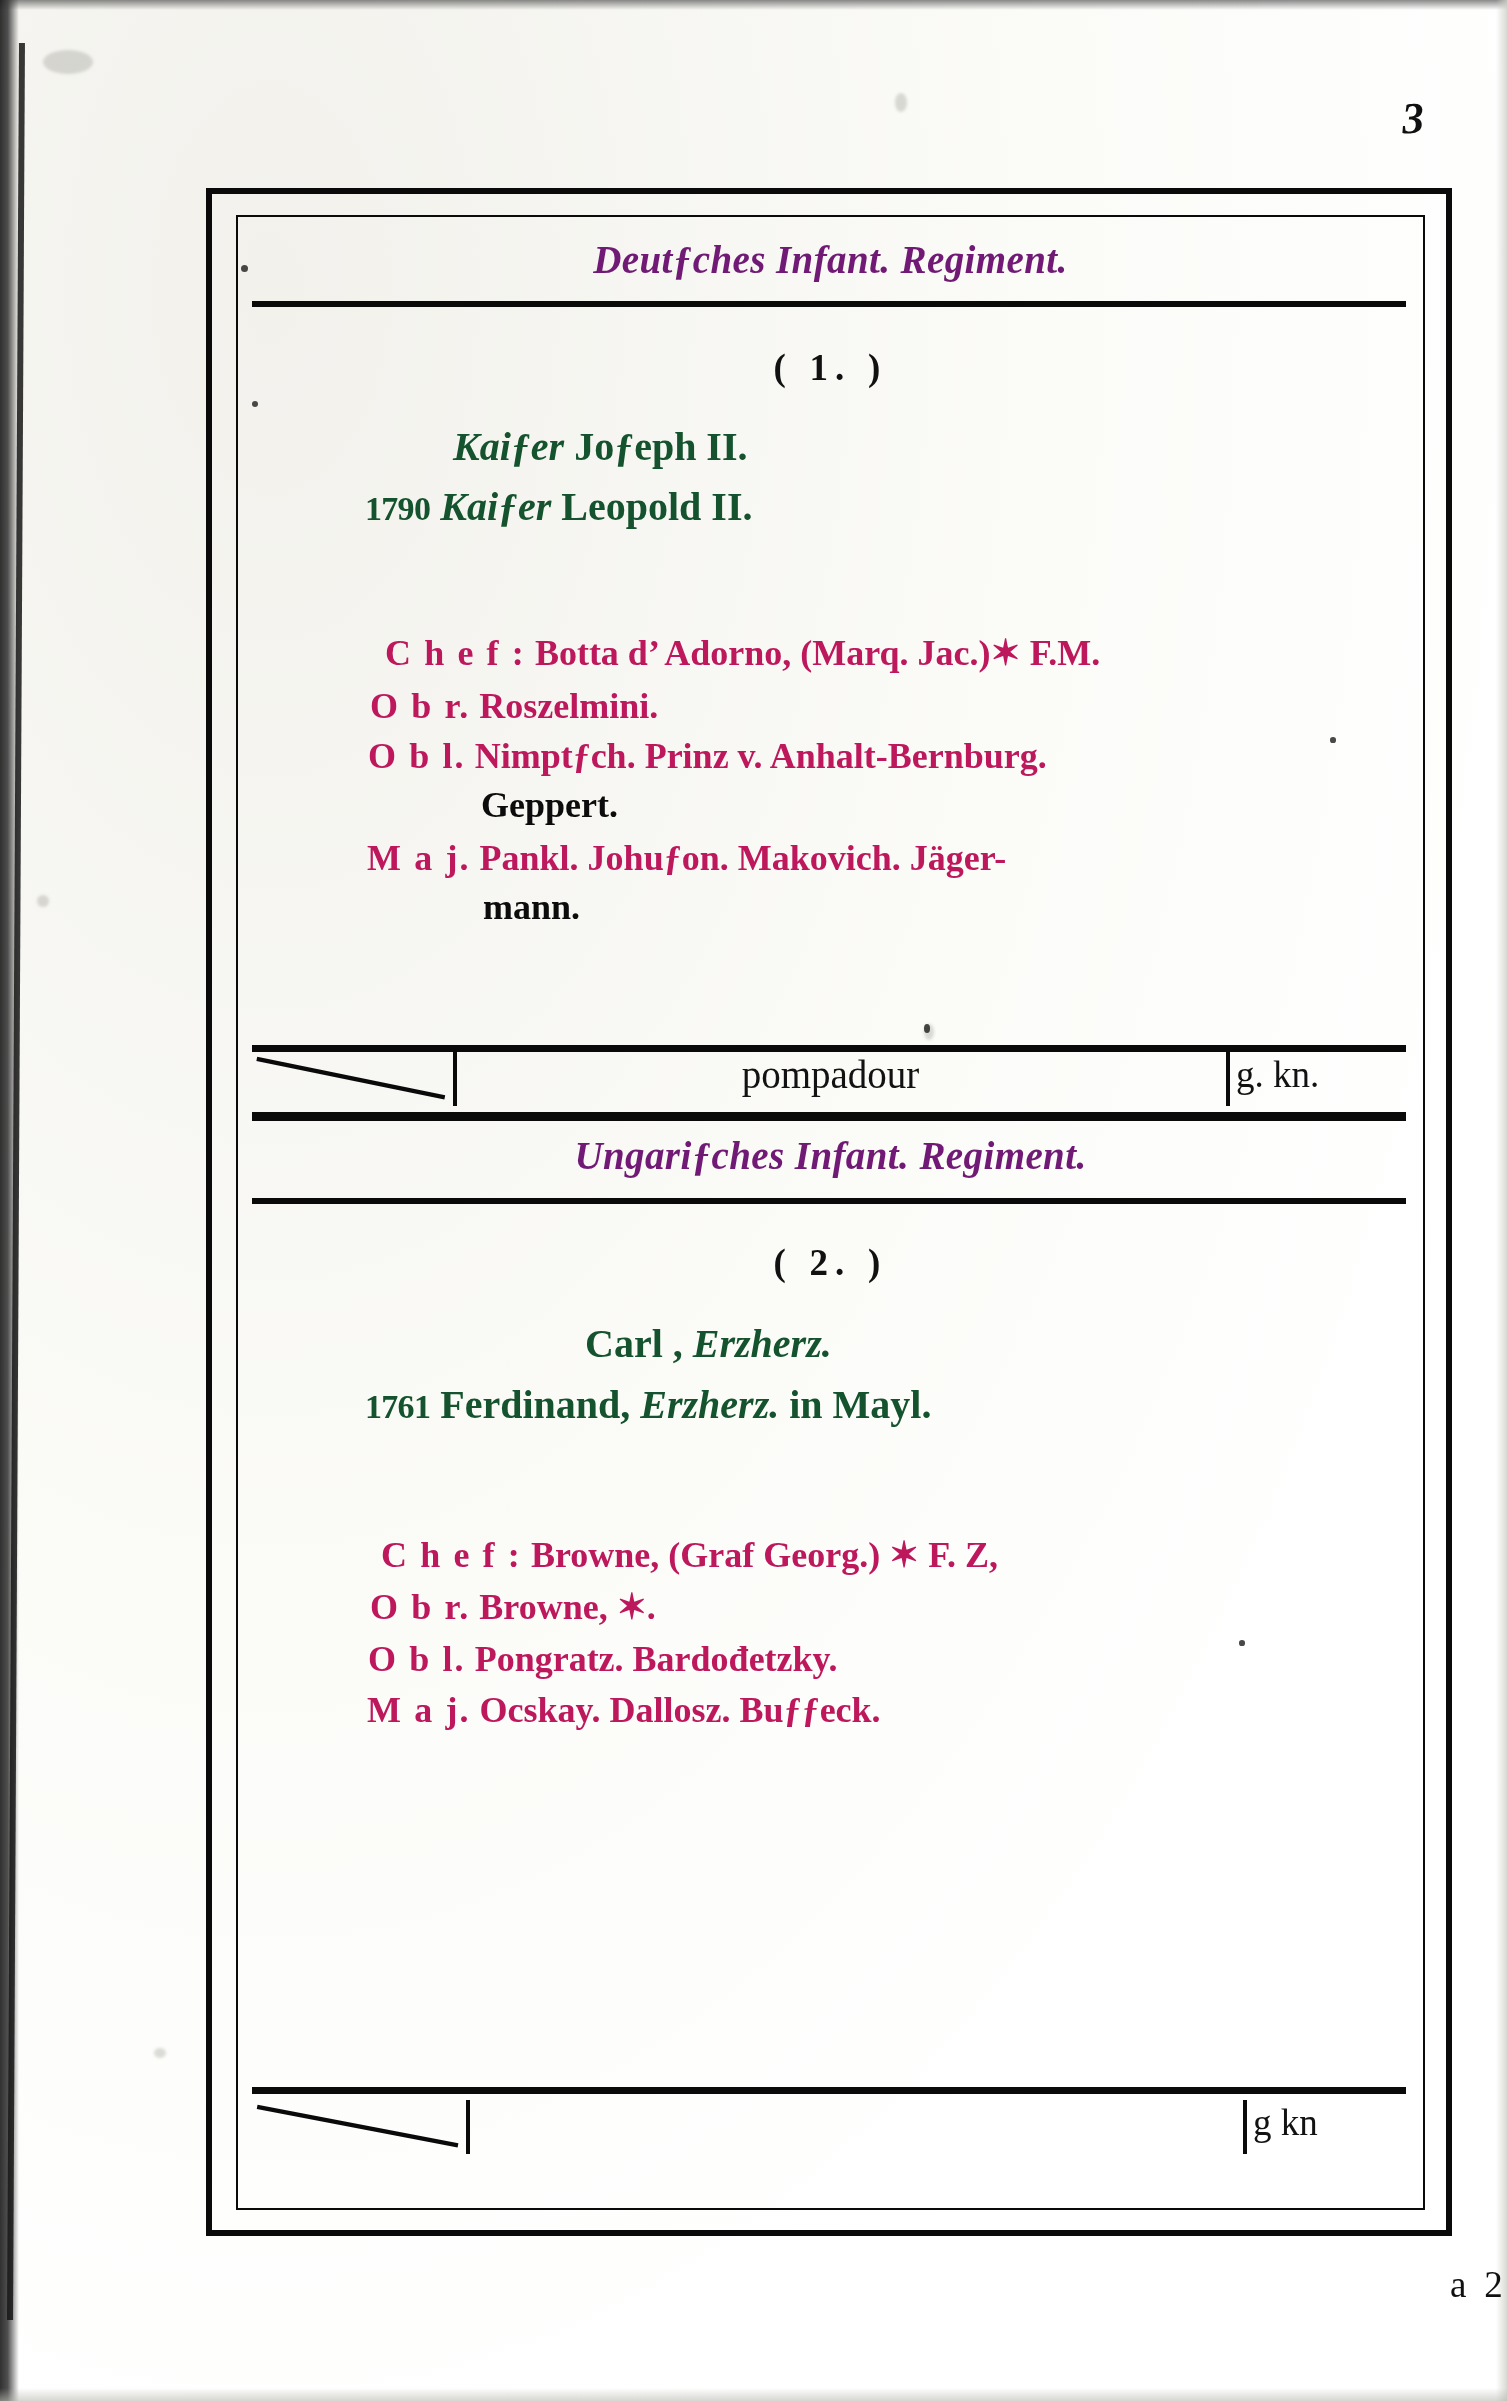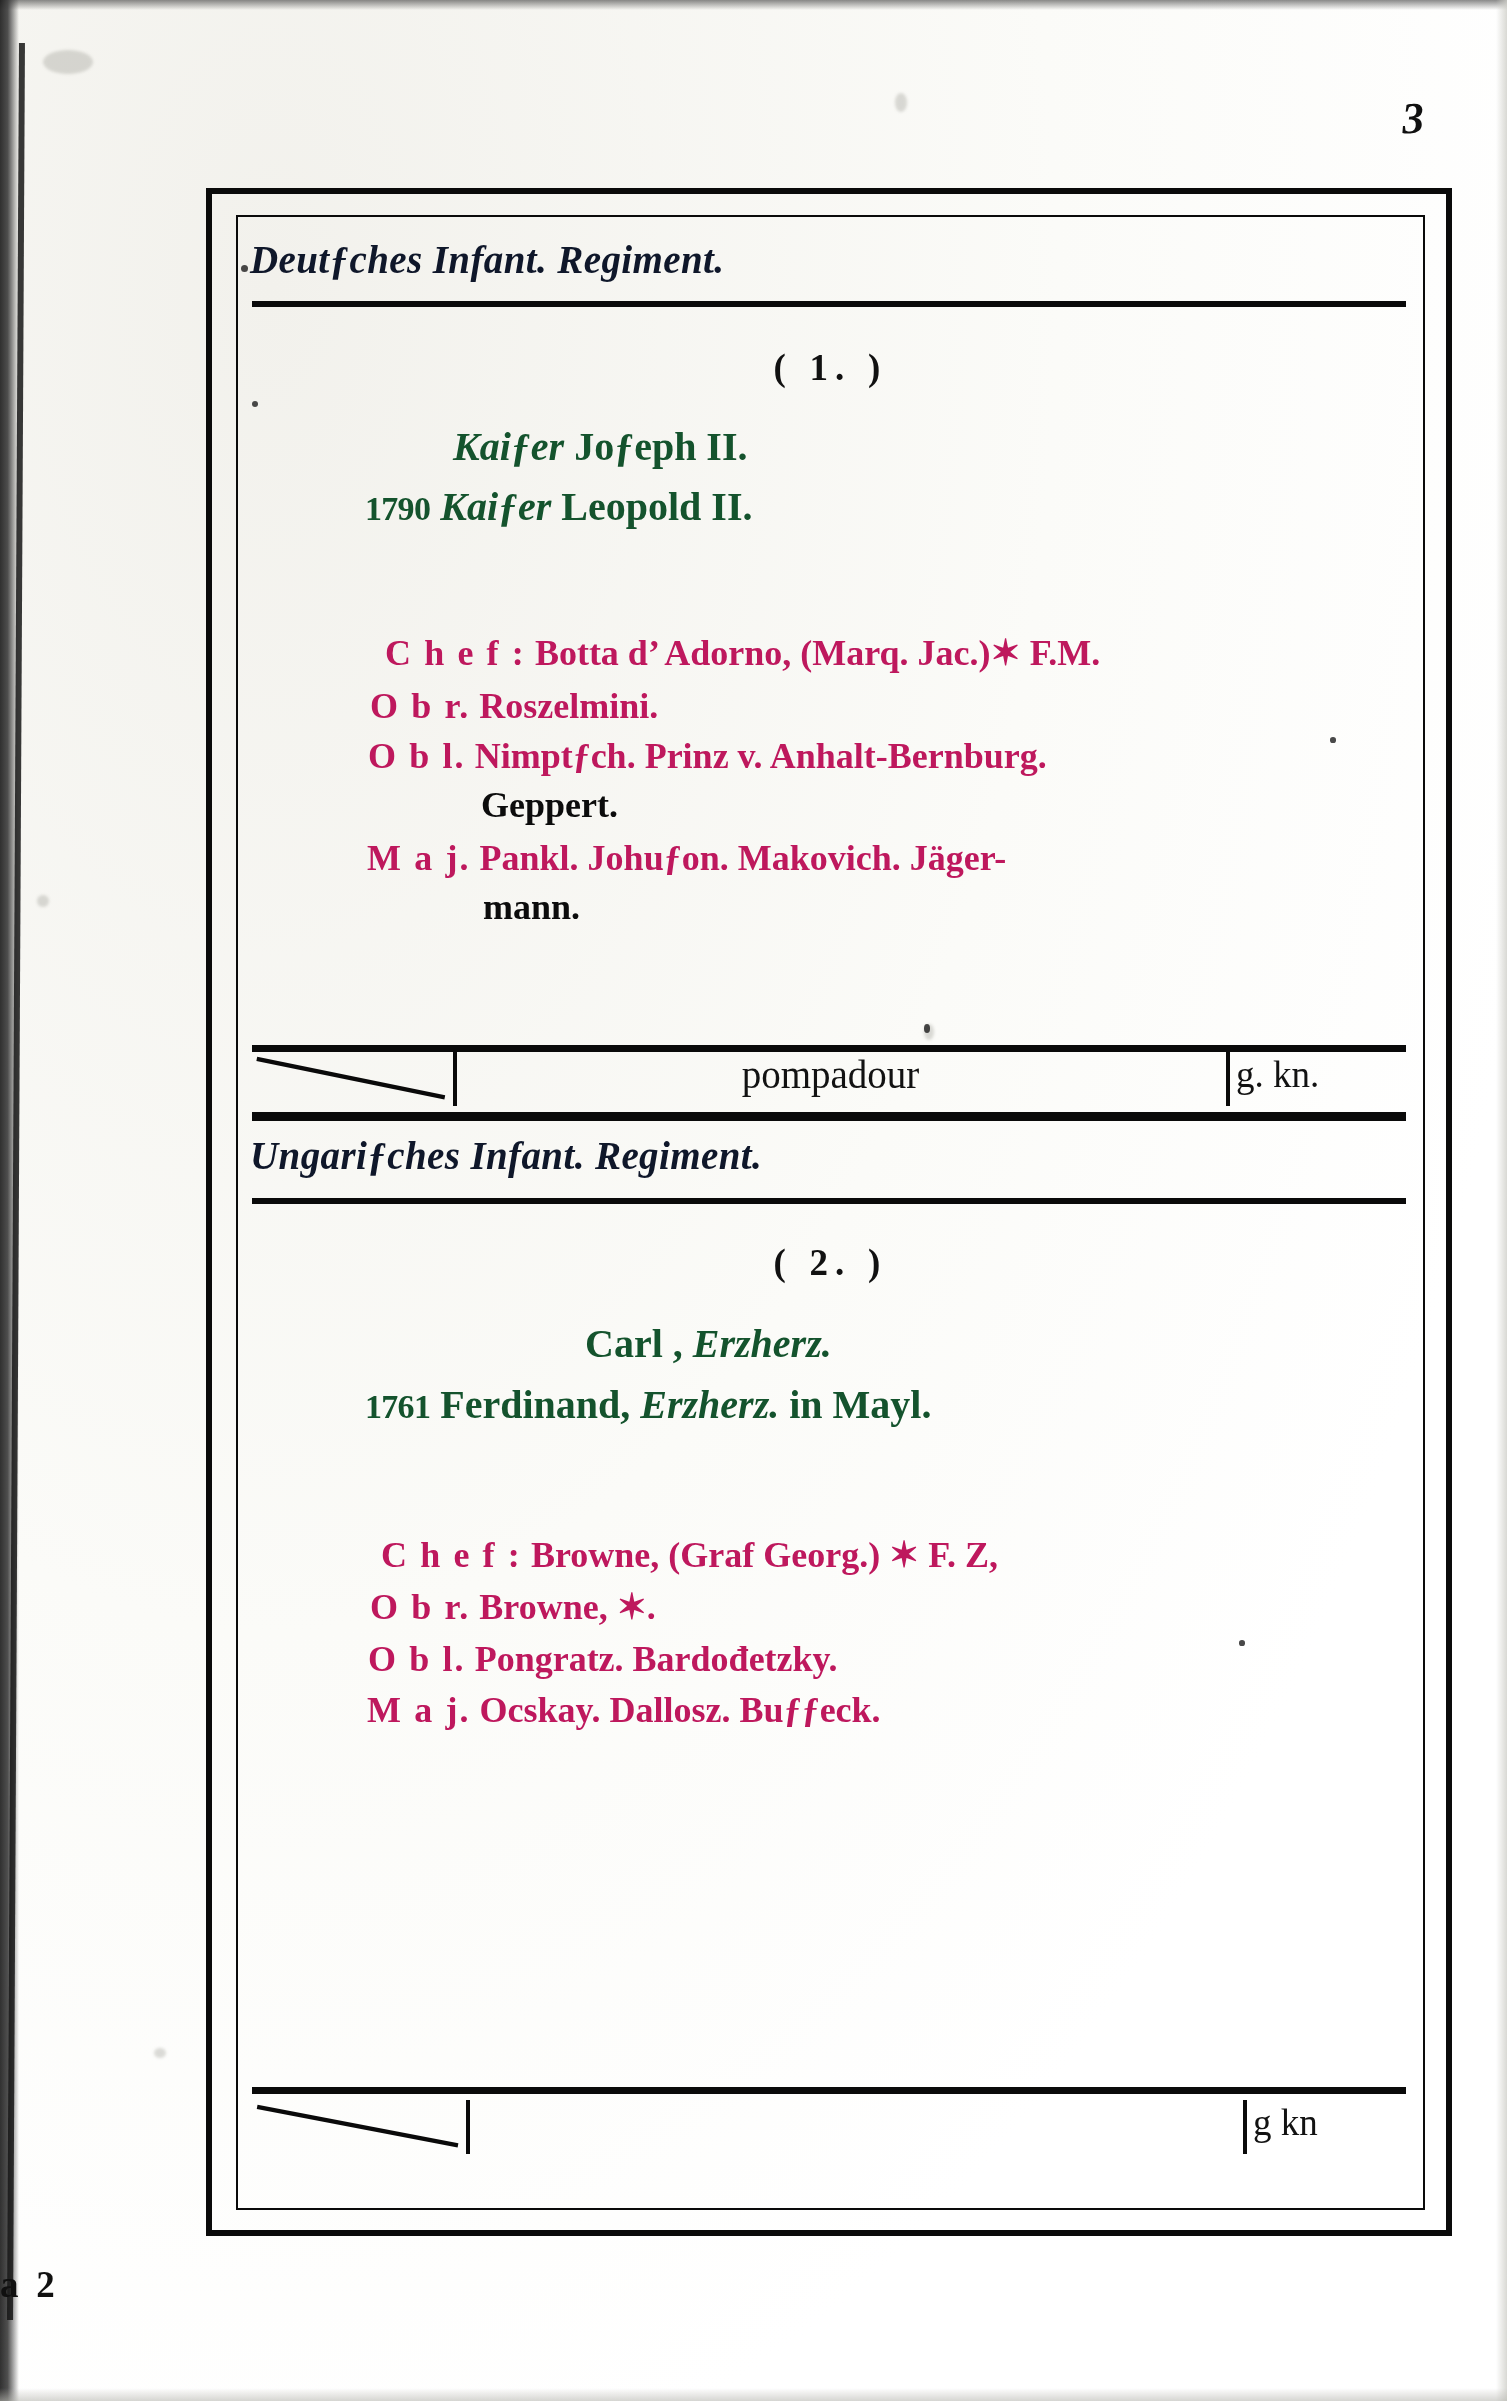--- a/index.html
+++ b/index.html
@@ -108,27 +108,27 @@
   
   .rule {
     position: absolute;
     background: #0a0a0a;
   }
 
   
   .section-title {
     position: absolute;
     width: 100%;
+    text-align: center;
     font-family: "Liberation Serif", serif;
     font-style: italic;
     font-weight: bold;
     font-size: 39px;
     letter-spacing: 0.4px;
-    color: #0f172a;
-    margin-left: 12px;
+    color: #701a75;
   }
 
   .regno {
     position: absolute;
     width: 100%;
     text-align: center;
     font-size: 37px;
     font-family: "Liberation Serif", serif;
     font-weight: bold;
     letter-spacing: 7.2px;
@@ -195,23 +195,23 @@
     background: #0a0a0a;
   }
   .diag {
     position: absolute;
   }
   .diag svg { display: block; }
 
   .signature {
     position: absolute;
     width: 100%;
-    text-align: left;
+    text-align: right;
     font-size: 37px;
-    font-weight: bold;
+    font-weight: normal;
     letter-spacing: 4.3px;
     color: #101010;
   }
 
   .ink-fleck {
     position: absolute;
     background: #1c1c1c;
     border-radius: 50%;
     opacity: .8;
   }

